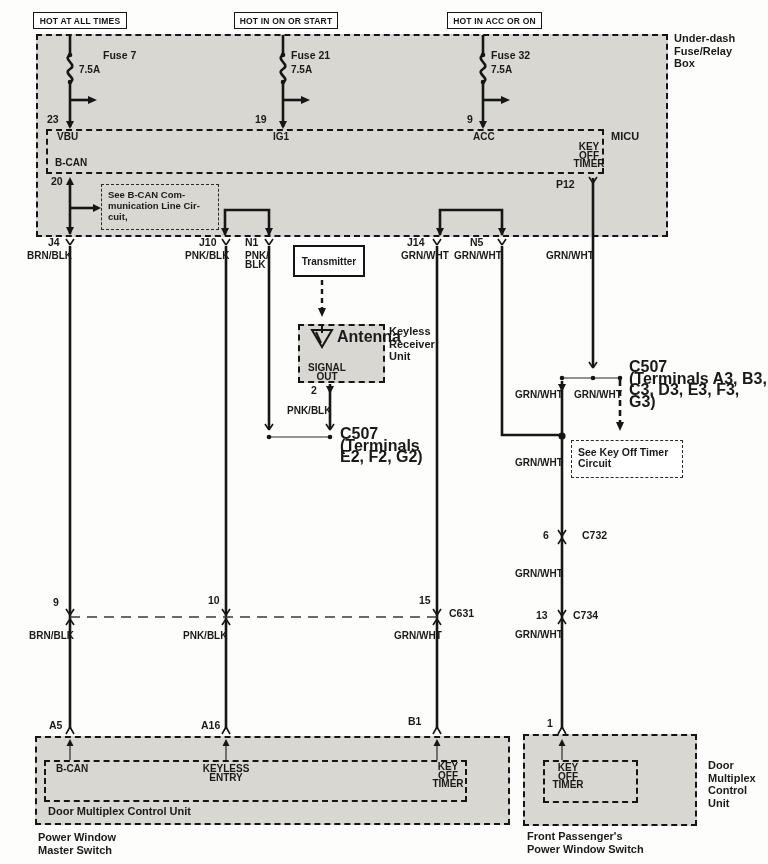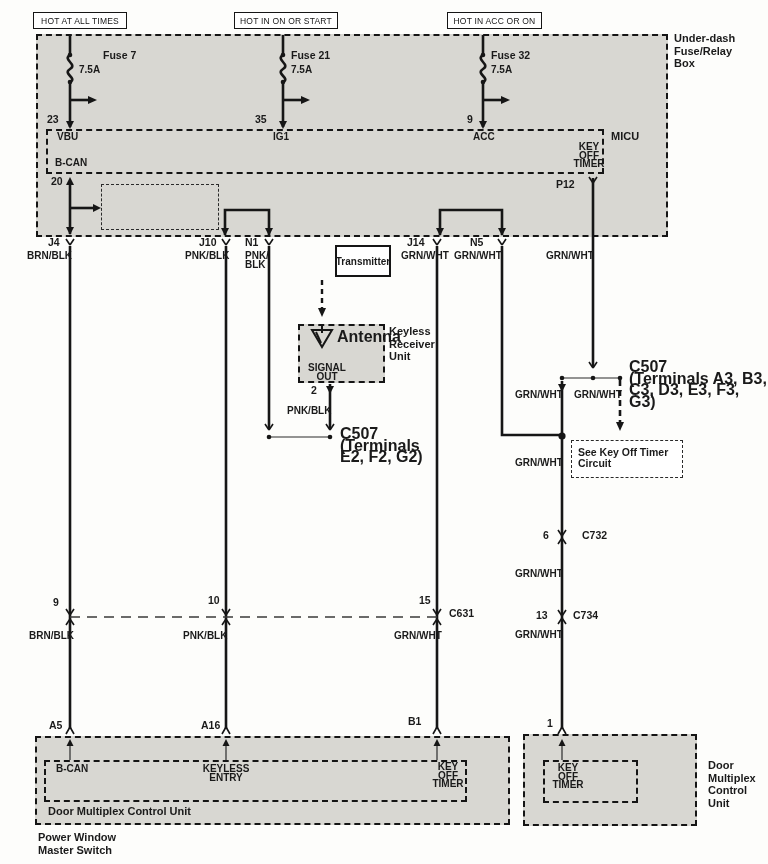--- a/index.html
+++ b/index.html
@@ -5,21 +5,21 @@
   html,body{margin:0;padding:0;background:#fff;}
   #stage{position:relative;width:768px;height:864px;background:#fdfdfb;overflow:hidden;
          font-family:"Liberation Sans",sans-serif;}
   .box{position:absolute;box-sizing:border-box;border:2px dashed #151515;}
   .panel{background:#d8d7d2;}
   .thin{border-width:1.5px;}
   .solidbox{position:absolute;box-sizing:border-box;border:2px solid #151515;background:#fff;
             display:flex;align-items:center;justify-content:center;}
   .hot{position:absolute;box-sizing:border-box;border:1.6px solid #151515;background:#fff;
        display:flex;align-items:center;justify-content:center;
-       font-weight:normal;font-size:8.5px;color:#151515;letter-spacing:.2px;}
+       font-weight:bold;font-size:8.5px;color:#151515;letter-spacing:.2px;}
   .lbl{position:absolute;font-weight:bold;font-size:10.5px;line-height:11px;color:#1a1a1a;
        white-space:pre-line;}
   .s{font-size:10px;line-height:8.5px;}
   .m{font-size:16px;line-height:11.5px;}
   .cap{font-size:11px;line-height:12.5px;}
   .ctr{transform:translateX(-50%);text-align:center;}
   svg{position:absolute;left:0;top:0;}
 </style>
 </head>
 <body>
@@ -156,47 +156,50 @@
   <div class="lbl cap" style="left:674px;top:32px;">Under-dash
 Fuse/Relay
 Box</div>
   <div class="lbl" style="left:79px;top:50px;padding-left:24px;">Fuse 7</div>
   <div class="lbl s" style="left:79px;top:66px;">7.5A</div>
   <div class="lbl" style="left:291px;top:50px;">Fuse 21</div>
   <div class="lbl s" style="left:291px;top:66px;">7.5A</div>
   <div class="lbl" style="left:491px;top:50px;">Fuse 32</div>
   <div class="lbl s" style="left:491px;top:66px;">7.5A</div>
   <div class="lbl" style="left:47px;top:114px;">23</div>
-  <div class="lbl" style="left:255px;top:114px;">35</div>
+  <div class="lbl" style="left:255px;top:114px;">19</div>
   <div class="lbl" style="left:467px;top:114px;">9</div>
   <div class="lbl s" style="left:57px;top:133px;">VBU</div>
   <div class="lbl s" style="left:273px;top:133px;">IG1</div>
   <div class="lbl s" style="left:473px;top:133px;">ACC</div>
   <div class="lbl cap" style="left:611px;top:130px;">MICU</div>
   <div class="lbl s ctr" style="left:589px;top:143px;">KEY
 OFF
 TIMER</div>
   <div class="lbl s" style="left:55px;top:159px;">B-CAN</div>
   <div class="lbl" style="left:51px;top:176px;">20</div>
   <div class="lbl" style="left:556px;top:179px;">P12</div>
+  <div class="lbl" style="left:108px;top:189px;font-size:9.5px;line-height:11px;">See B-CAN Com-
+munication Line Cir-
+cuit,</div>
 
   <div class="lbl" style="left:48px;top:237px;">J4</div>
   <div class="lbl" style="left:199px;top:237px;">J10</div>
   <div class="lbl" style="left:245px;top:237px;">N1</div>
   <div class="lbl" style="left:407px;top:237px;">J14</div>
   <div class="lbl" style="left:470px;top:237px;">N5</div>
   <div class="lbl s" style="left:27px;top:252px;">BRN/BLK</div>
   <div class="lbl s" style="left:185px;top:252px;">PNK/BLK</div>
   <div class="lbl s" style="left:245px;top:252px;">PNK/
 BLK</div>
   <div class="lbl s" style="left:401px;top:252px;">GRN/WHT</div>
   <div class="lbl s" style="left:454px;top:252px;">GRN/WHT</div>
   <div class="lbl s" style="left:546px;top:252px;">GRN/WHT</div>
 
-  <div class="solidbox" style="left:293px;top:245px;width:56px;height:32px;font-weight:bold;font-size:10px;color:#1a1a1a;margin-left:42px;">Transmitter</div>
+  <div class="solidbox" style="left:293px;top:245px;width:72px;height:32px;font-weight:bold;font-size:10px;color:#1a1a1a;">Transmitter</div>
   <div class="lbl m" style="left:337px;top:331px;">Antenna</div>
   <div class="lbl s ctr" style="left:327px;top:364px;">SIGNAL
 OUT</div>
   <div class="lbl cap" style="left:389px;top:325px;">Keyless
 Receiver
 Unit</div>
   <div class="lbl" style="left:311px;top:385px;">2</div>
   <div class="lbl s" style="left:287px;top:407px;">PNK/BLK</div>
   <div class="lbl m" style="left:340px;top:428px;">C507
 (Terminals
@@ -241,14 +244,16 @@
   <div class="lbl cap" style="left:38px;top:831px;">Power Window
 Master Switch</div>
 
   <div class="lbl s ctr" style="left:568px;top:764px;">KEY
 OFF
 TIMER</div>
   <div class="lbl cap" style="left:660px;top:759px;margin-left:48px;">Door
 Multiplex
 Control
 Unit</div>
+  <div class="lbl cap" style="left:527px;top:830px;">Front Passenger's
+Power Window Switch</div>
 
 </div>
 
 </body></html>

